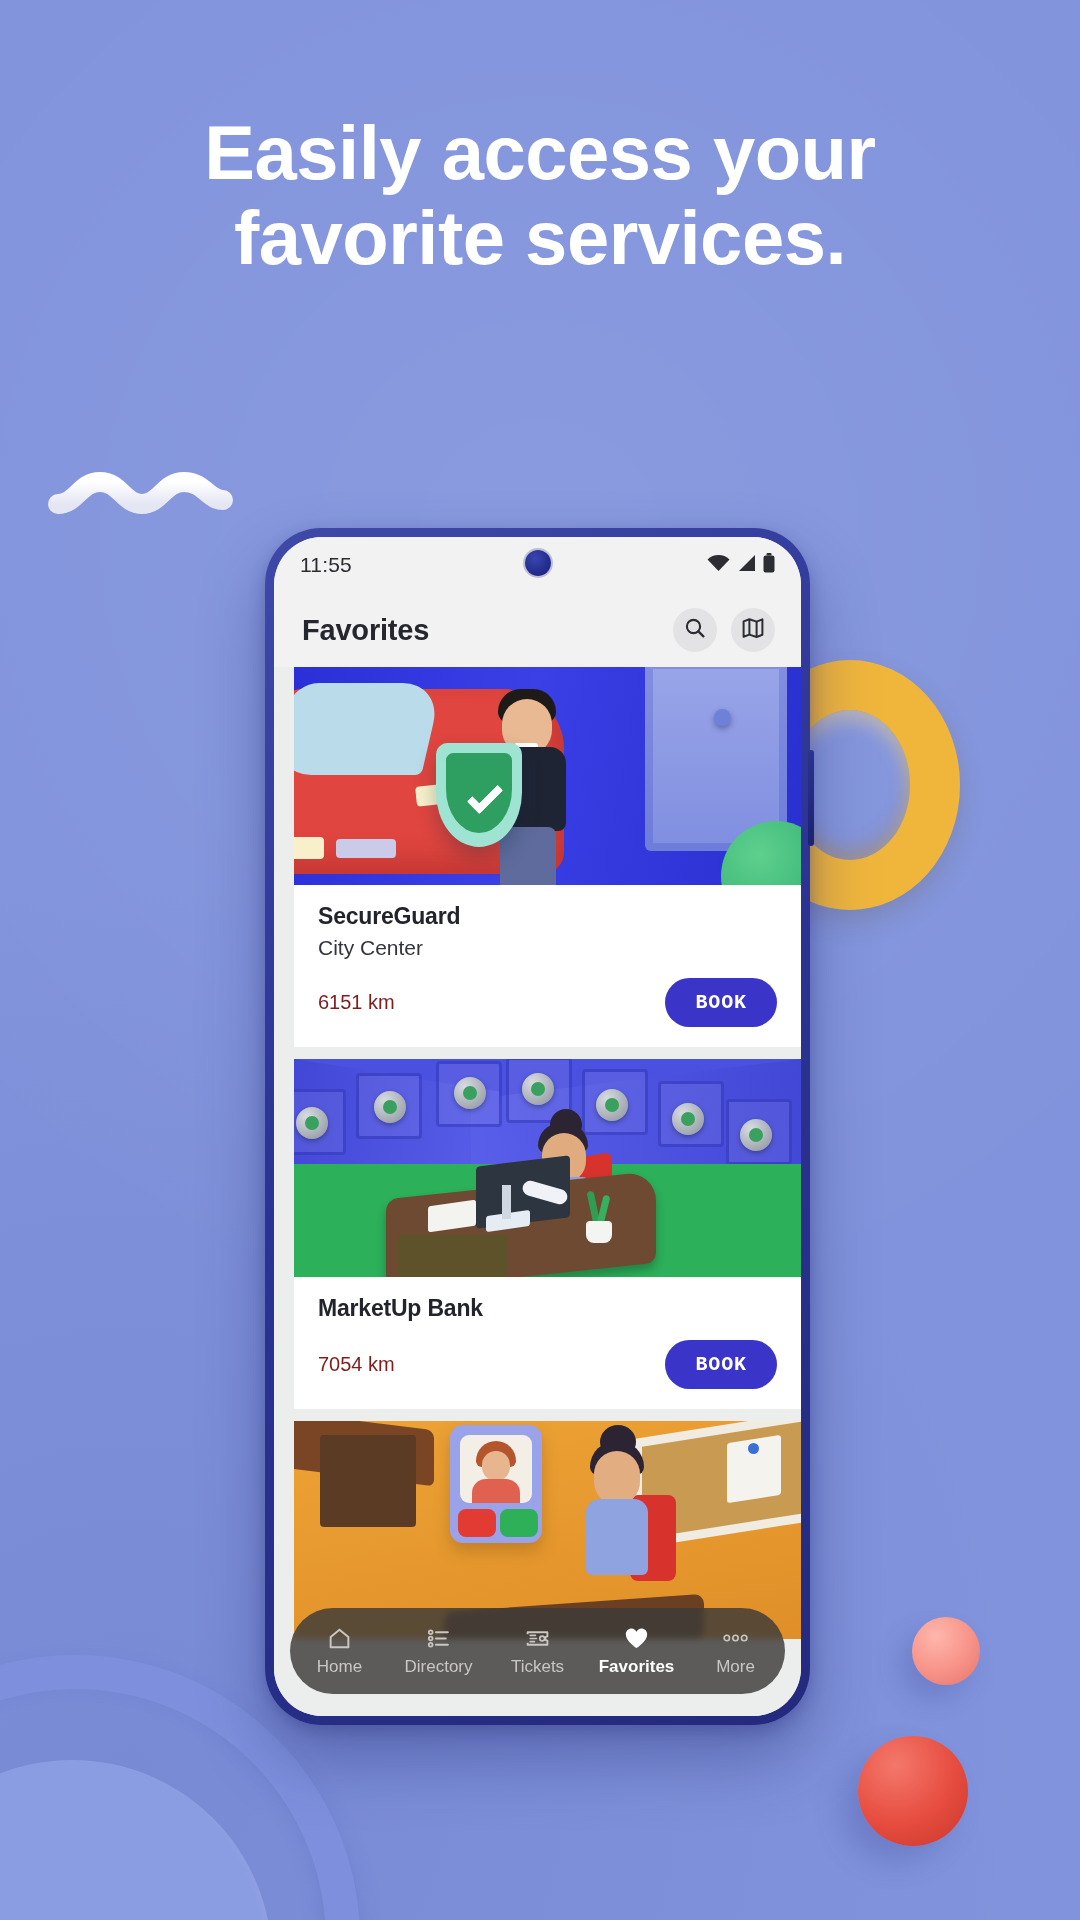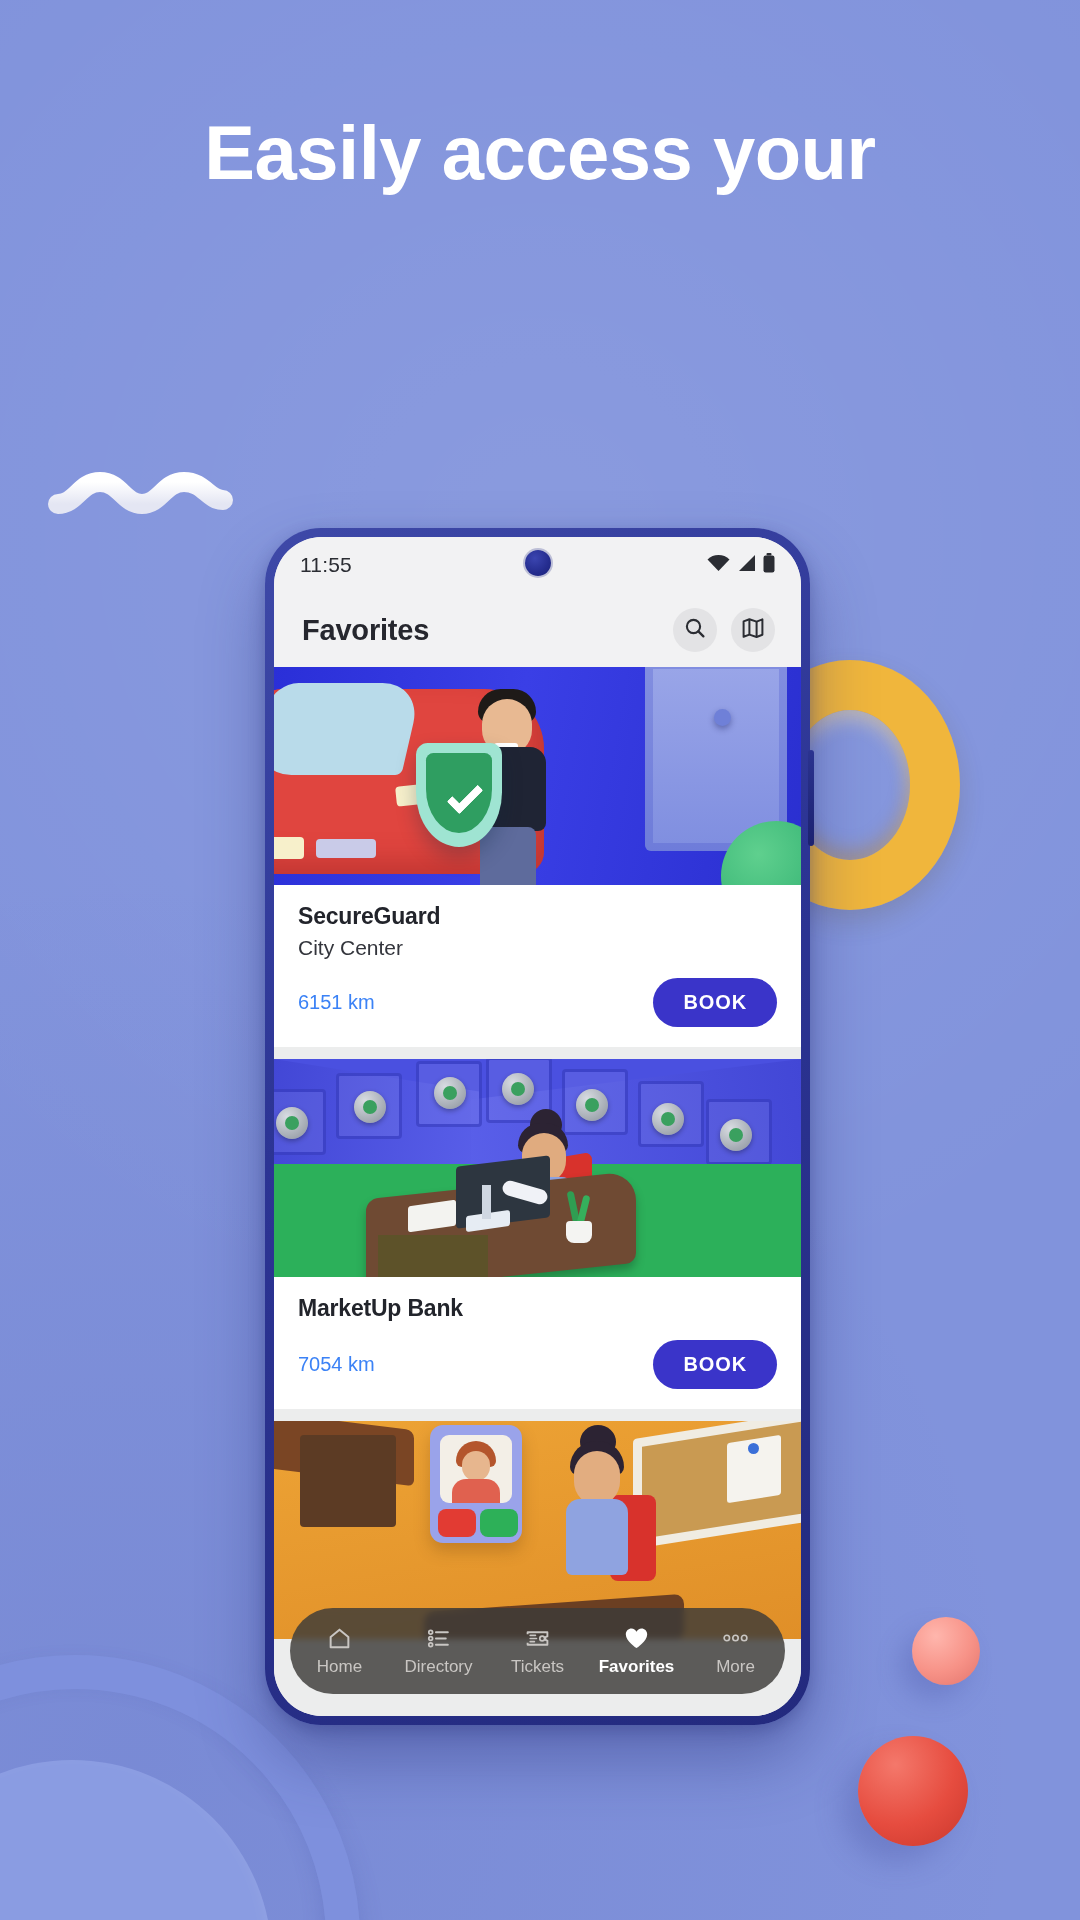--- a/index.html
+++ b/index.html
@@ -137,20 +137,21 @@
     background:#e3e3e5;
     display:flex; align-items:center; justify-content:center;
   }
 
   
   .cardlist{
     position:relative;
     height:calc(100% - 130px);
     background:#eceded;
     overflow:hidden;
+    padding-left:20px;
   }
   .card{
     background:#ffffff;
     margin:0 0 12px 0;
     overflow:hidden;
   }
   .card-img{
     position:relative;
     height:218px; width:100%;
     overflow:hidden;
@@ -158,31 +159,31 @@
   .card-body{ padding:18px 24px 20px 24px; }
   .card-title{
     font-size:23px; font-weight:bold; color:#22242b; letter-spacing:-.2px;
   }
   .card-sub{
     font-size:21px; color:#33353c; margin-top:6px;
   }
   .card-foot{
     display:flex; align-items:center; margin-top:18px;
   }
-  .card-dist{ font-size:20px; color:#3b82f6; }
+  .card-dist{ font-size:20px; color:#7f1d1d; }
   .book-btn{
     margin-left:auto;
     background:#3a34c9;
     color:#ffffff;
     font-size:20px; font-weight:bold;
     letter-spacing:.9px;
     padding:13px 30px;
     border-radius:40px;
     border:none;
-    font-family:Liberation Sans, sans-serif;
+    font-family:Liberation Mono, monospace;
   }
 
   
   .ill{ position:absolute; inset:0; }
 
   
   .i1{ background:linear-gradient(100deg,#2a2fd8 0%, #3a3fe6 45%, #2a2fd0 100%); }
   .i1 .car{
     position:absolute; left:-20px; top:22px; width:290px; height:185px;
     background:#e0453f; border-radius:28px 60px 22px 22px;
@@ -473,20 +474,21 @@
     <path d="M10,44 C28,44 32,22 52,22 C72,22 76,44 94,44 C112,44 116,22 136,22 C156,22 160,40 175,40" fill="none" stroke="url(#sqg)" stroke-width="20" stroke-linecap="round"></path>
   </svg>
 </div>
 
 <div class="bg-deco ring-yellow"></div>
 <div class="bg-deco sphere sphere-pink"></div>
 <div class="bg-deco sphere sphere-red"></div>
 
 <div class="headline">
   <span class="ln">Easily access your</span>
+  <span class="ln">favorite services.</span>
 </div>
 
 <div class="phone">
   <div class="phone-side-btn"></div>
   <div class="phone-screen">
 
     <div class="statusbar">
       <div class="sb-time">11:55</div>
       <div class="sb-spacer"></div>
       <div class="sb-icons">

